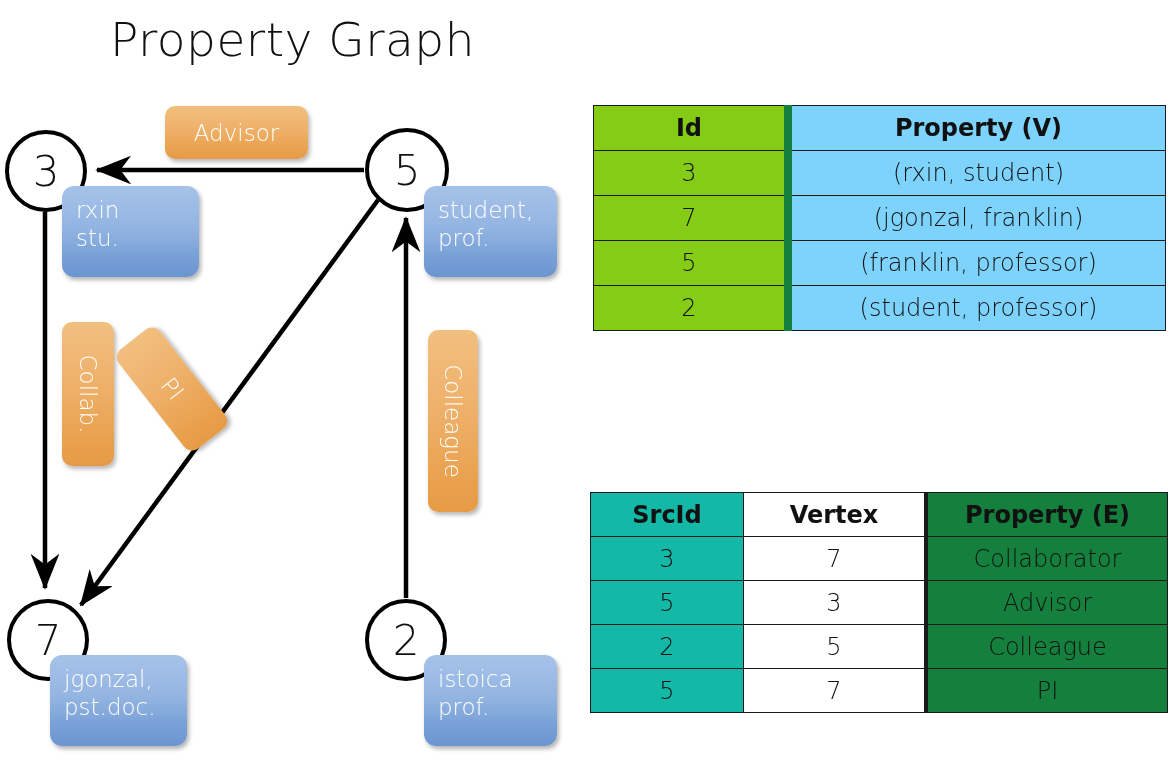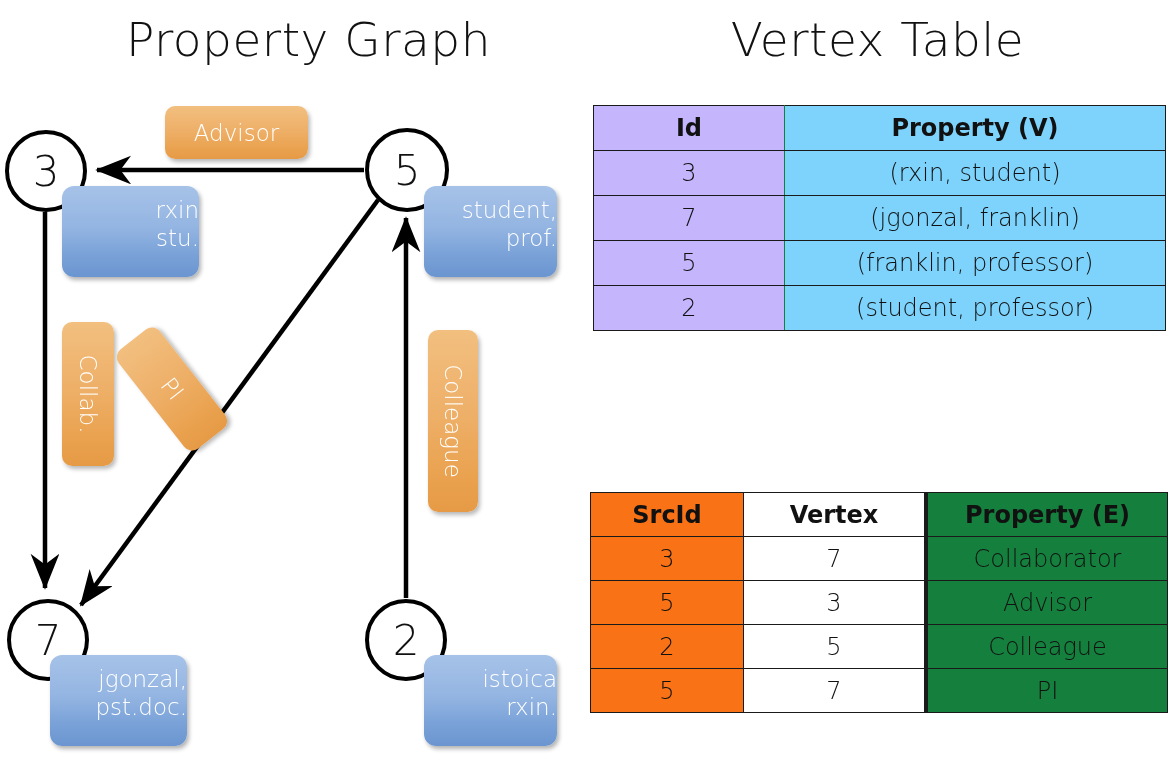--- a/index.html
+++ b/index.html
@@ -15,21 +15,21 @@
   
   .title{
     position:absolute;
     font-family:"DejaVu Sans", sans-serif;
     font-weight:300;
     color:#111;
     white-space:nowrap;
     letter-spacing:0.5px;
     text-align:center;
   }
-  #title-property-graph{left:16px;top:12px;width:585px;font-size:47px;}
+  #title-property-graph{left:0;top:12px;width:585px;font-size:47px;}
   #title-vertex-table{left:585px;top:12px;width:585px;font-size:47px;}
   #title-edge-table{left:585px;top:400px;width:585px;font-size:47px;}
 
   
   #graph-svg{position:absolute;left:0;top:0;width:585px;height:760px;}
 
   .node-circle{
     position:absolute;
     border:4px solid #000;
     border-radius:50%;
@@ -51,21 +51,20 @@
     box-shadow:2px 3px 4px rgba(0,0,0,0.30);
     color:#ffffff;
     font-family:"DejaVu Sans", sans-serif;
     font-weight:300;
     font-size:23px;
     line-height:28px;
     padding:10px 0 0 14px;
     box-sizing:border-box;
     z-index:6;
     white-space:pre-line;
-    text-align:right;
   }
 
   
   .edge-label{
     position:absolute;
     border-radius:10px;
     background:linear-gradient(to bottom,#f2bf7f 0%,#eeb069 45%,#eaa351 78%,#e69a45 100%);
     box-shadow:2px 3px 4px rgba(0,0,0,0.28);
     color:#ffffff;
     font-family:"DejaVu Sans", sans-serif;
@@ -105,37 +104,36 @@
   .tbl td, .tbl th{
     border:1.5px solid #1a1a1a;
     text-align:center;
     font-weight:300;
     padding:0;
   }
   .tbl th{font-weight:700;}
 
   #vertex-table{left:593px;top:105px;width:573px;}
   #vertex-table th, #vertex-table td{height:44px;font-size:24px;}
-  #vertex-table .col-id{width:190px;background:#c4b5fd;border-right:1px solid #15803d;}
+  #vertex-table .col-id{width:190px;background:#84cc16;border-right:8px solid #15803d;}
   #vertex-table .col-prop{background:#7dd3fc;}
 
   #edge-table{left:590px;top:492px;width:578px;}
   #edge-table th, #edge-table td{height:43px;font-size:24px;}
-  #edge-table .col-src{width:152px;background:#f97316;}
+  #edge-table .col-src{width:152px;background:#14b8a6;}
   #edge-table .col-dst{width:180px;background:#ffffff;border-right:4px solid #1a1a1a;}
   #edge-table .col-eprop{background:#15803d;}
 </style>
 </head>
 <body>
 
 <div class="stage">
 
   <div class="title" id="title-property-graph">Property Graph</div>
 
-  <div class="title" id="title-vertex-table">Vertex Table</div>
 
 
   <svg id="graph-svg" viewBox="0 0 585 760">
     <defs>
       <marker id="arrowhead" markerWidth="9" markerHeight="9" refX="7.6" refY="3.2" orient="auto" markerUnits="strokeWidth">
         <path d="M0,0 L8,3.2 L0,6.4 L2.4,3.2 Z" fill="#000"></path>
       </marker>
     </defs>
 
     <line x1="364" y1="170" x2="97" y2="170" stroke="#000" stroke-width="4.5" marker-end="url(#arrowhead)"></line>
@@ -166,21 +164,21 @@
   <div class="prop-box" style="left:62px;top:186px;width:137px;height:91px;">rxin
 stu.</div>
 
   <div class="prop-box" style="left:424px;top:186px;width:133px;height:91px;">student,
 prof.</div>
 
   <div class="prop-box" style="left:50px;top:655px;width:137px;height:91px;">jgonzal,
 pst.doc.</div>
 
   <div class="prop-box" style="left:424px;top:655px;width:133px;height:91px;">istoica
-rxin.</div>
+prof.</div>
 
   <div class="edge-label" id="edge-label-advisor">
     <span>Advisor</span>
   </div>
 
   <div class="edge-label vert" id="edge-label-collab">
     <span>Collab.</span>
   </div>
 
   <div class="edge-label" id="edge-label-pi">

